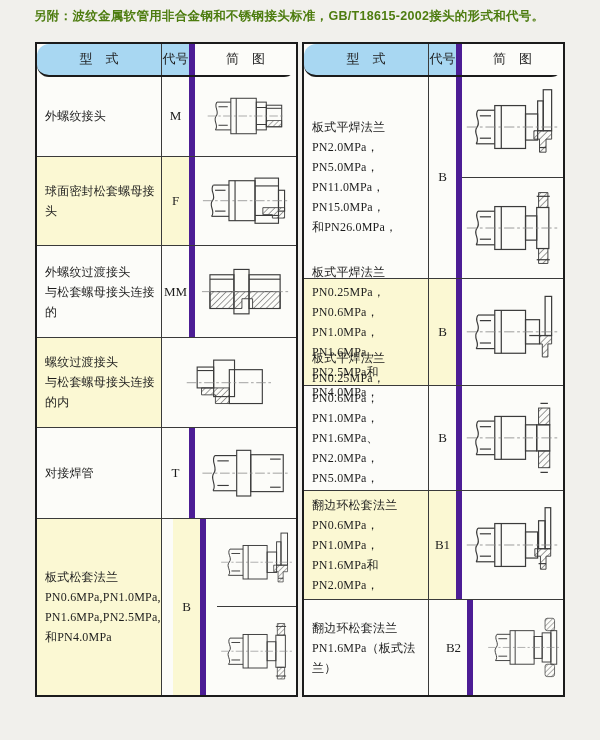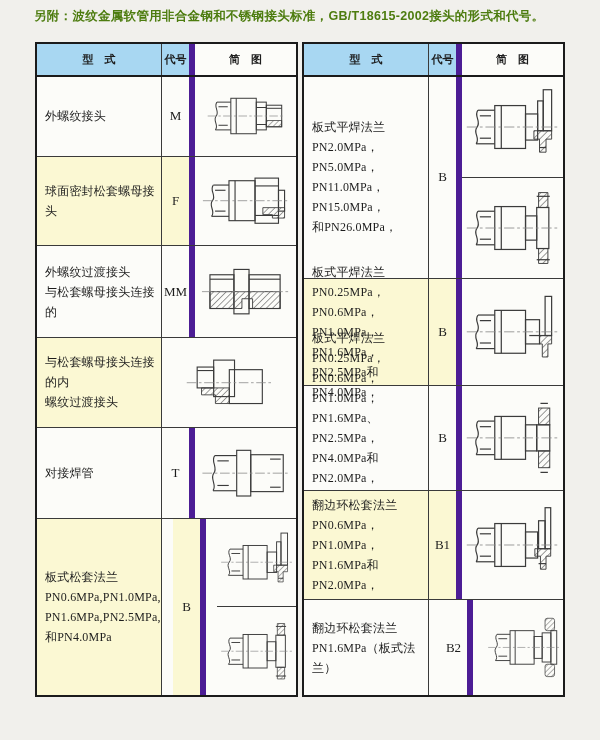--- a/index.html
+++ b/index.html
@@ -23,22 +23,23 @@
     background:#fcfcf9;
     border:2px solid #1b1b1b;
     box-sizing:border-box;
     display:flex;flex-direction:column;
   }
   .trow{display:flex;box-sizing:border-box;border-bottom:1px solid #3a3a3a;}
   .trow:last-child{border-bottom:none;gap:11px;}
   .thead{
     height:33px;background:#a8d7f2;
     border-bottom:2px solid #1b1b1b;
-    font-size:11px;font-weight:bold;
+    font-size:13px;font-weight:normal;
     align-items:center;
+    border-radius:12px;
   }
   .thead .c{display:flex;align-items:center;justify-content:center;white-space:pre;}
   .c{box-sizing:border-box;height:100%;}
   .c-type{width:125px;border-right:1px solid #3a3a3a;}
   .c-code{width:33px;border-right:6px solid #4c1d95;display:flex;align-items:center;justify-content:center;}
   .c-diag{flex:1;display:flex;flex-direction:column;background:#fcfcf9;}
   .cell-type{display:flex;flex-direction:column;justify-content:center;padding:4px 4px 4px 8px;}
   .tline{font-size:12px;line-height:20px;letter-spacing:0.2px;}
   .code-label{font-size:13px;}
   .hl{background:#fbf8d3;}
@@ -141,22 +142,22 @@
               <rect class="ln" x="56" y="29" width="35" height="38"></rect>
               <line class="ln" x1="56" y1="34" x2="91" y2="34"></line>
               <path class="hp" d="M12,48 H91 V67 H60 V56 H48 V67 H12 Z"></path>
               <line class="cl" x1="3" y1="48" x2="101" y2="48"></line>
             </svg>
           </div>
         </div>
       </div>
       <div class="trow" style="height: 90px;">
         <div class="c c-type cell-type hl">
+          <div class="tline">螺纹过渡接头</div>
           <div class="tline">与松套螺母接头连接的内</div>
-          <div class="tline">螺纹过渡接头</div>
         </div>
         <div class="c c-diag">
           <div class="dcell">
             <svg viewBox="0 0 104 96" preserveAspectRatio="xMidYMid meet">
               <rect class="ln" x="15" y="30" width="19" height="24"></rect>
               <line class="ln" x1="15" y1="34" x2="34" y2="34"></line>
               <rect class="ln" x="34" y="22" width="24" height="42"></rect>
               <rect class="ln" x="52" y="33" width="38" height="39"></rect>
               <path class="hp" d="M20,54 H52 V72 H36 V62 H20 Z"></path>
               <line class="cl" x1="3" y1="48" x2="101" y2="48"></line>
@@ -318,21 +319,20 @@
               <line class="cl" x1="3" y1="48" x2="101" y2="48"></line>
             </svg>
           </div>
         </div>
       </div>
       <div class="trow" style="height: 105px;">
         <div class="c c-type cell-type">
           <div class="tline">板式平焊法兰</div>
           <div class="tline">PN0.25MPa，PN0.6MPa，</div>
           <div class="tline">PN1.0MPa，PN1.6MPa、</div>
-          <div class="tline">PN2.5MPa，PN4.0MPa和</div>
           <div class="tline">PN2.0MPa，PN5.0MPa，</div>
           <div class="tline">PN11.0MPa，PN26.0MPa，</div>
         </div>
         <div class="c c-code">
           <span class="code-label">B</span>
         </div>
         <div class="c c-diag">
           <div class="dcell">
             <svg viewBox="0 0 104 96" preserveAspectRatio="xMidYMid meet">
               <path class="ln" d="M15,30 C10,36 19,42 14,48 C9,54 18,60 13,66"></path>

